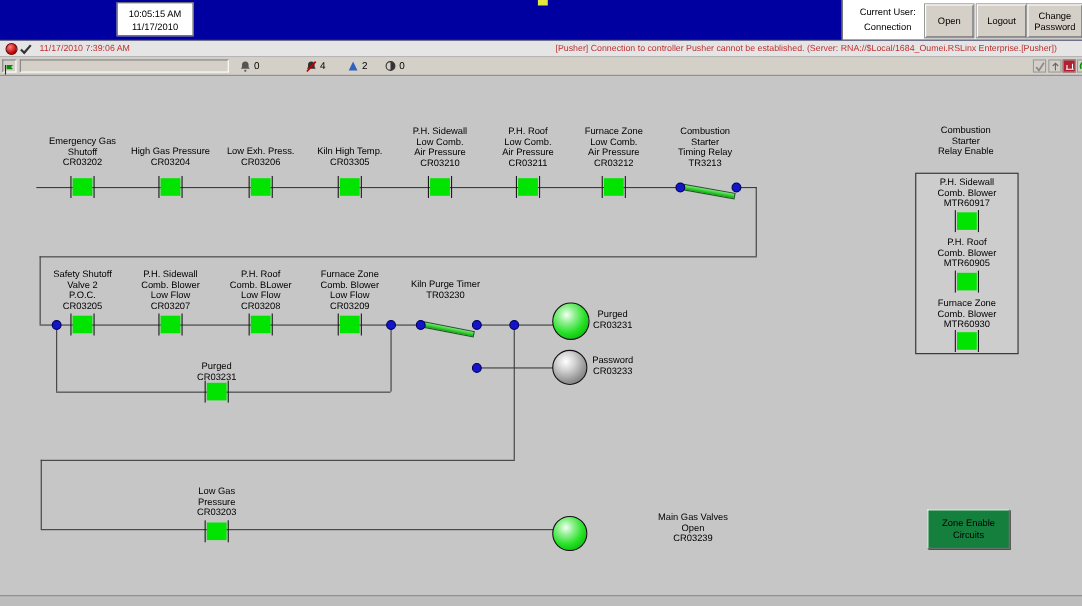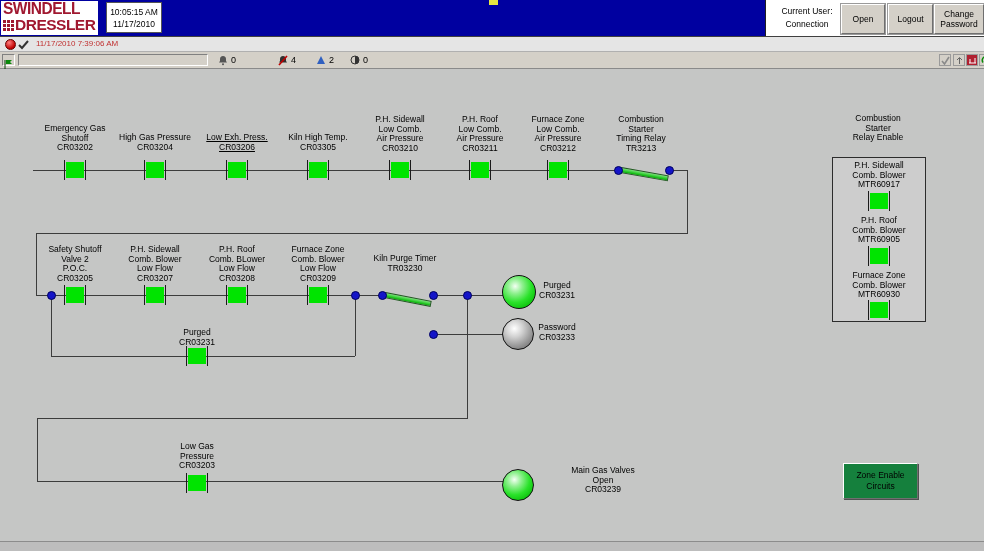--- a/index.html
+++ b/index.html
@@ -7,21 +7,21 @@
        background:#c5c6c5;font-family:"Liberation Sans",sans-serif;color:#000;}
   .abs{position:absolute;}
 
   
   .titlebar{position:absolute;left:0;top:0;width:984px;height:36px;background:#0000a0;border-bottom:1px solid #404040;}
   .logo{position:absolute;left:1px;top:1px;width:97px;height:34px;background:#fff;padding-left:2px;box-sizing:border-box;}
   .logo .l1{font-size:15.5px;font-weight:bold;letter-spacing:-0.5px;color:#a01830;line-height:16px;transform:scaleY(1.05);}
   .logo .l2{font-size:15.5px;font-weight:bold;letter-spacing:-0.5px;color:#a01830;line-height:16px;display:flex;align-items:center;}
   .logogrid{display:grid;grid-template-columns:repeat(3,3px);grid-gap:1px;margin-right:1px;}
   .logogrid span{width:3px;height:3px;background:#a01830;display:block;}
-  .clock{position:absolute;left:106px;top:2px;width:56px;height:31px;background:#fff;border:1px solid #555;
+  .clock{position:absolute;left:106px;top:2px;width:70px;height:31px;background:#fff;border:1px solid #555;
          text-align:center;font-size:8.5px;line-height:12px;padding-top:3px;box-sizing:border-box;}
   .pagetitle{position:absolute;left:180px;top:8px;width:600px;text-align:center;color:#fff;font-size:17px;font-weight:bold;}
   .yellowtick{position:absolute;left:489px;top:0;width:9px;height:5px;background:#e6e640;}
   .userpanel{position:absolute;left:765px;top:0;width:219px;height:36px;background:#fff;border-left:1px solid #202020;box-sizing:border-box;}
   .userlbl{position:absolute;left:10px;top:5px;width:62px;text-align:center;font-size:8.5px;line-height:13px;white-space:pre-line;}
   .hbtn{position:absolute;top:4px;height:28px;background:#d4d0c8;border-top:1px solid #fff;border-left:1px solid #fff;
         border-right:1px solid #6f6f6f;border-bottom:1px solid #6f6f6f;box-shadow:0 0 0 1px #9a9a9a;
         font-size:8.5px;text-align:center;display:flex;align-items:center;justify-content:center;white-space:pre-line;line-height:10px;}
 
   
@@ -55,37 +55,20 @@
   .zonebtn{position:absolute;left:843px;top:463px;width:73px;height:34px;background:#15803d;
            border-top:1px solid #fff;border-left:1px solid #fff;border-right:1px solid #707070;border-bottom:1px solid #707070;
            box-shadow:1px 1px 0 #505050;font-size:8.5px;line-height:11px;text-align:center;
            display:flex;align-items:center;justify-content:center;white-space:pre-line;}
   .bottomstrip{position:absolute;left:0;top:541px;width:984px;height:10px;background:#bdbdbd;border-top:1px solid #8c8c8c;}
 </style>
 </head>
 <body>
 
 <div class="titlebar">
-  <div class="logo">
-    <div class="l1">SWINDELL</div>
-    <div class="l2">
-      <span class="logogrid">
-        <span></span>
-          <span></span>
-          <span></span>
-          <span></span>
-          <span></span>
-          <span></span>
-          <span></span>
-          <span></span>
-          <span></span>
-      </span>
-      <span>DRESSLER</span>
-    </div>
-  </div>
   <div class="clock">
     <div>10:05:15 AM</div>
     <div>11/17/2010</div>
   </div>
   <div class="yellowtick"></div>
   <div class="userpanel">
     <div class="userlbl">Current User:
 Connection</div>
     <div class="hbtn" style="left:75px;width:42px;">Open</div>
     <div class="hbtn" style="left:122px;width:43px;">Logout</div>
@@ -93,20 +76,21 @@
 Password</div>
   </div>
 </div>
 
 <div class="alarmbar">
   <div class="redball"></div>
   <svg class="abs" style="left:18px;top:2px;" width="11" height="11">
     <path d="M1 6l3 3 6-7" stroke="#333" stroke-width="2" fill="none"></path>
   </svg>
   <div class="alarmtext" style="left:36px;">11/17/2010 7:39:06 AM</div>
+  <div class="alarmtext" style="left:505px;">[Pusher] Connection to controller Pusher cannot be established.  (Server: RNA://$Local/1684_Oumei.RSLinx Enterprise.[Pusher])</div>
 </div>
 
 <div class="statusbar">
   <div class="sunk" style="left:2px;top:2px;width:13px;height:12px;">
     <svg width="11" height="10">
       <path d="M2 1v9" stroke="#064006" stroke-width="1"></path>
       <path d="M3 1h6l-2 2 2 2H3z" fill="#0a8a0a"></path>
     </svg>
   </div>
   <div class="sunk" style="left:18px;top:2px;width:190px;height:12px;"></div>
@@ -276,21 +260,21 @@
 
 <div class="lamp lampgreen" style="left:502px;top:275px;width:34px;height:34px;"></div>
 <div class="lamp lampgray" style="left:502px;top:318px;width:32px;height:32px;"></div>
 <div class="lamp lampgreen" style="left:502px;top:469px;width:32px;height:32px;"></div>
 
 <div class="lbl" style="left:25px;top:124px;width:100px;">Emergency Gas
 Shutoff
 CR03202</div>
 <div class="lbl" style="left:105px;top:133px;width:100px;">High Gas Pressure
 CR03204</div>
-<div class="lbl" style="left:187px;top:133px;width:100px;text-decoration:underline;">Low Exh. Press.
+<div class="lbl" style="left:187px;top:133px;width:100px;">Low Exh. Press.
 CR03206</div>
 <div class="lbl" style="left:268px;top:133px;width:100px;">Kiln High Temp.
 CR03305</div>
 <div class="lbl" style="left:355px;top:115px;width:90px;">P.H. Sidewall
 Low Comb.
 Air Pressure
 CR03210</div>
 <div class="lbl" style="left:435px;top:115px;width:90px;">P.H. Roof
 Low Comb.
 Air Pressure
@@ -323,21 +307,21 @@
 TR03230</div>
 <div class="lbl" style="left:522px;top:281px;width:70px;">Purged
 CR03231</div>
 <div class="lbl" style="left:522px;top:323px;width:70px;">Password
 CR03233</div>
 <div class="lbl" style="left:157px;top:328px;width:80px;">Purged
 CR03231</div>
 <div class="lbl" style="left:157px;top:442px;width:80px;">Low Gas
 Pressure
 CR03203</div>
-<div class="lbl" style="left:514px;top:466px;width:90px;padding-left:44px;">Main Gas Valves
+<div class="lbl" style="left:541px;top:466px;width:90px;padding-left:44px;">Main Gas Valves
 Open
 CR03239</div>
 <div class="lbl" style="left:828px;top:114px;width:100px;">Combustion
 Starter
 Relay Enable</div>
 <div class="lbl" style="left:832px;top:161px;width:94px;">P.H. Sidewall
 Comb. Blower
 MTR60917</div>
 <div class="lbl" style="left:832px;top:216px;width:94px;">P.H. Roof
 Comb. Blower

